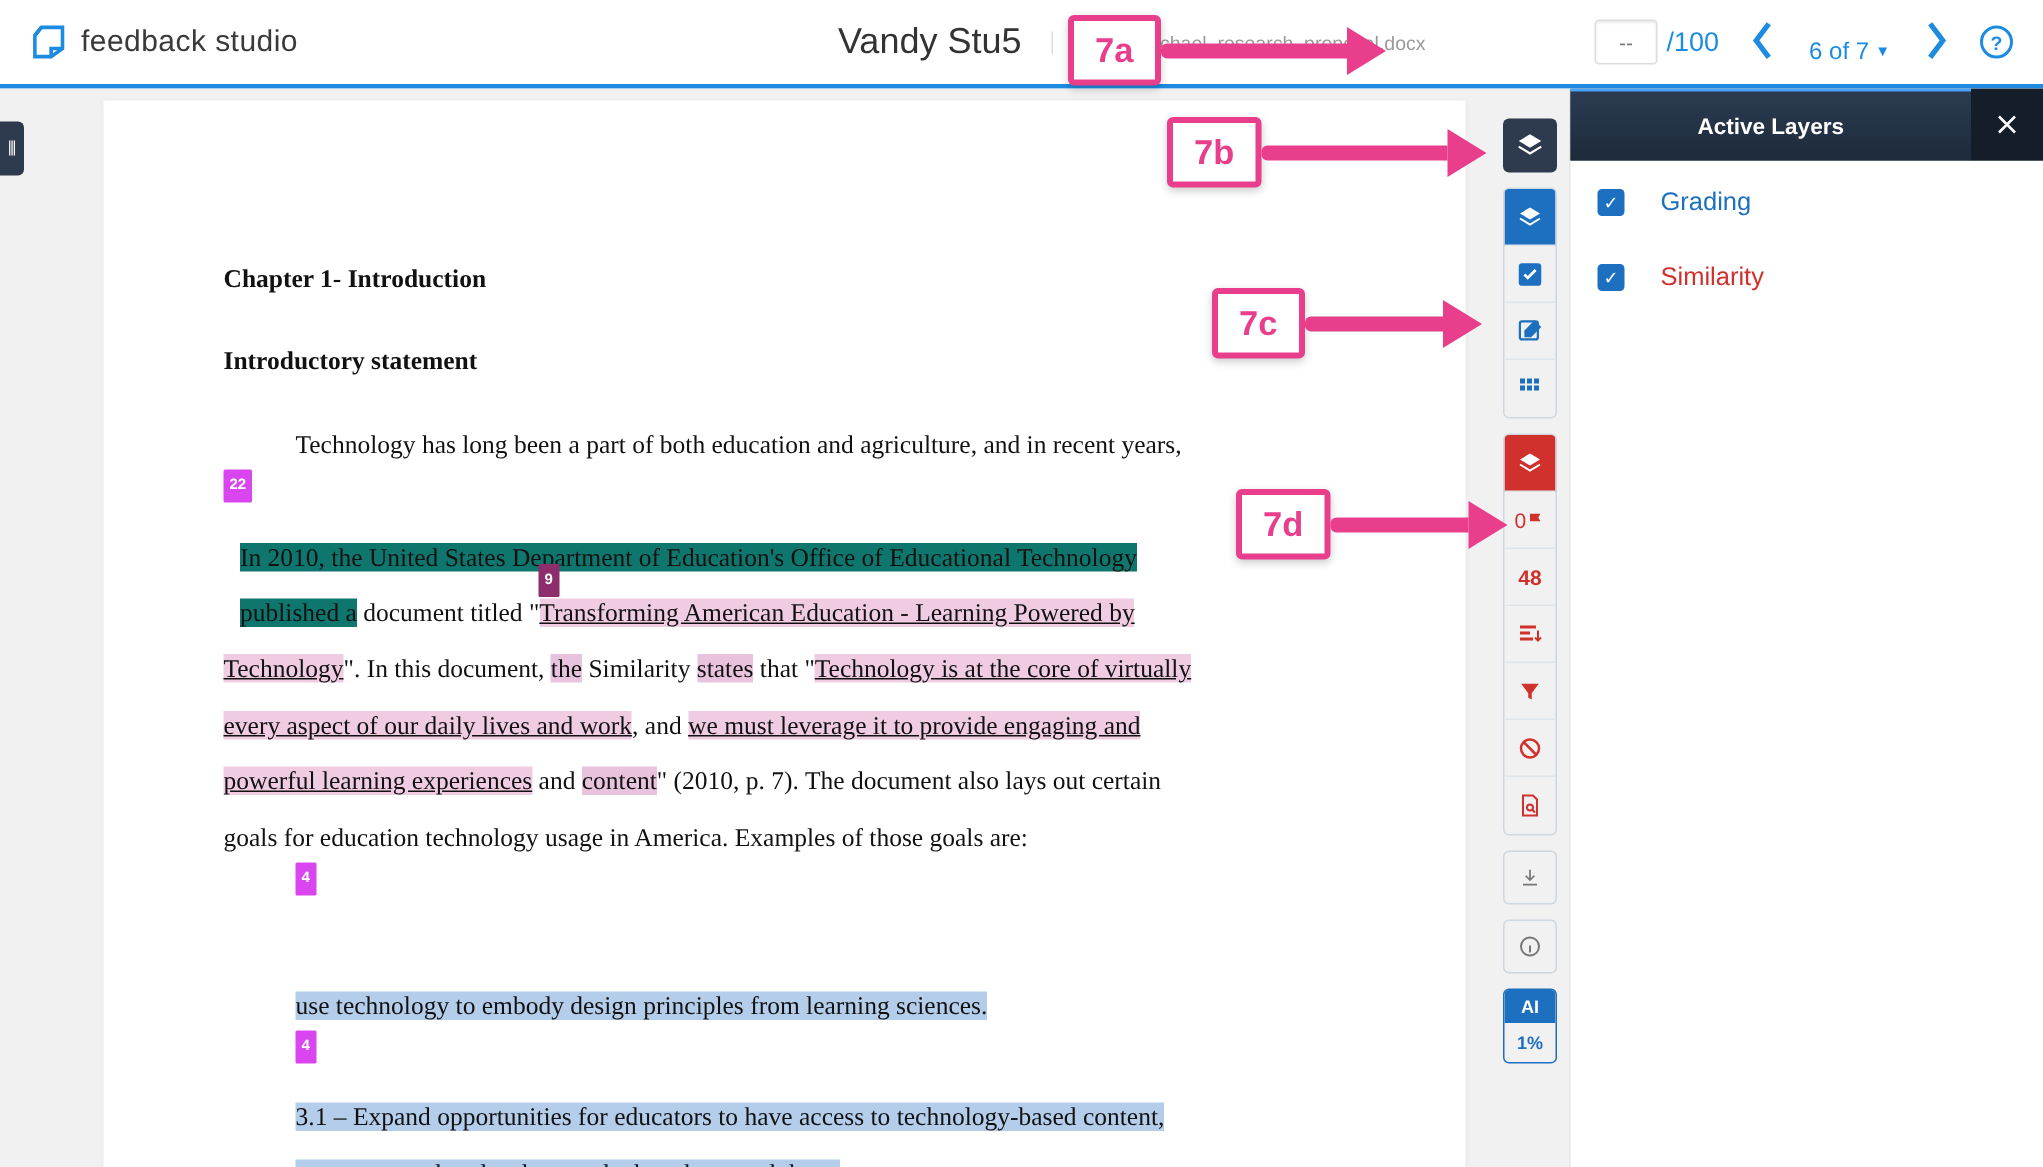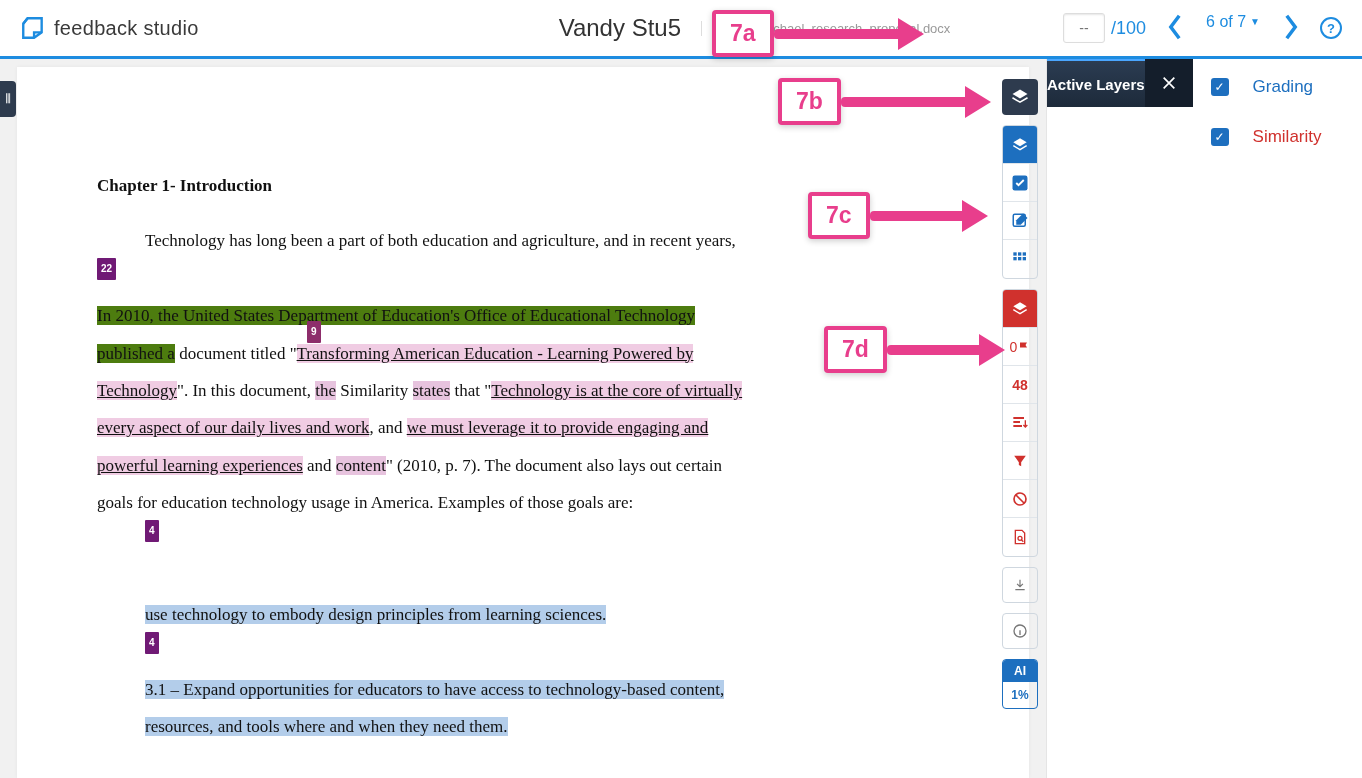--- a/index.html
+++ b/index.html
@@ -10,40 +10,40 @@
   .topbar { height: 56px; display:flex; align-items:center; padding:0 20px; background:#fff; position:relative; }
   .brand { display:flex; align-items:center; gap:8px; color:#3b3b3b; font-size:20px; font-weight:400; letter-spacing:.3px; }
   .brand svg { color:#1d8ce0; }
   .brand-text { color:#3a3a3a; }
   .student-name { position:absolute; left:50%; transform:translateX(-100%); font-size:24px; font-weight:400; color:#333; }
   .filename { position:absolute; left:50%; transform:translateX(20px); color:#999; font-size:13px; border-left:1px solid #ddd; padding-left:20px; }
   .top-right { margin-left:auto; display:flex; align-items:center; gap:20px; }
   .score-box { display:flex; align-items:center; gap:6px; }
   .score-input { width:42px; height:30px; border:1px solid #ddd; border-radius:3px; box-shadow:inset 0 1px 2px rgba(0,0,0,.1); text-align:center; color:#888; font-size:14px; }
   .score-total { color:#1d8ce0; font-size:18px; }
-  .nav-arrows { display:flex; align-items:flex-start; gap:22px; }
+  .nav-arrows { display:flex; align-items:flex-end; gap:22px; }
   .nav-arrows .chev { color:#1d8ce0; cursor:pointer; }
   .paper-pos { color:#1d8ce0; font-size:16px; display:flex; align-items:center; gap:4px; }
   .paper-pos .dd { font-size:10px; }
   .help-circle { width:22px; height:22px; border:2px solid #1d8ce0; border-radius:50%; color:#1d8ce0; display:flex; align-items:center; justify-content:center; font-size:13px; font-weight:600; cursor:pointer; }
 
   .blue-line { height:3px; background:#1d8ce0; }
 
   
   .main { flex:1; display:flex; position:relative; overflow:hidden; }
   .doc-wrap { flex:1; position:relative; background:#f1f1f1; display:flex; justify-content:center; overflow:hidden; }
   .edge-tab { position:absolute; left:0; top:22px; width:16px; height:36px; background:#2e3b4e; border-radius:0 4px 4px 0; color:#fff; display:flex; align-items:center; justify-content:center; font-size:13px; cursor:pointer; }
-  .paper { width:1012px; background:#fff; margin-top:8px; padding:100px 80px 40px 80px; font-family: "Times New Roman", Times, serif; font-size:17px; line-height:2.2; color:#111; position:relative; box-shadow:0 0 4px rgba(0,0,0,.05);}
+  .paper { width:908px; background:#fff; margin-top:8px; padding:100px 80px 40px 80px; font-family: "Times New Roman", Times, serif; font-size:17px; line-height:2.2; color:#111; position:relative; box-shadow:0 0 4px rgba(0,0,0,.05);}
   .paper h3.ch { font-size:17px; font-weight:700; margin-bottom:18px; }
   .paper h3.sub { font-size:17px; font-weight:700; margin-bottom:18px; }
   .paper .indent { text-indent:48px; }
   .paper .goals { padding-left:48px; }
-  .paper .num-badge { display:inline-block; background:#701a75; color:#fff; font-family: Arial, sans-serif; font-size:10px; font-weight:700; padding:0 4px; border-radius:1px; vertical-align: top; position:relative; top:-2px; }
+  .paper .num-badge { display:inline-block; background:#d946ef; color:#fff; font-family: Arial, sans-serif; font-size:10px; font-weight:700; padding:0 4px; border-radius:1px; vertical-align: top; position:relative; top:-2px; }
   .paper .num-badge.pink { background:#8d2d6b; }
-  .hl-blue { background:#4d7c0f; }
+  .hl-blue { background:#0f766e;margin-left:11px; }
   .hl-darkblue { background:#b3cdea; }
   .hl-pink { background:#f0cce3;text-decoration:underline; }
   .hl-pink2 { background:#e7c3de; }
 
   
   .rail { position:absolute; right:8px; top:20px; width:36px; display:flex; flex-direction:column; gap:10px; align-items:center; }
   .rail .sq { width:36px; height:36px; border-radius:4px; display:flex; align-items:center; justify-content:center; cursor:pointer; font-size:14px; }
   .rail .dark { background:#2e3b4e; color:#fff; }
   .rail .group { border:1px solid #cfd7df; border-radius:4px; overflow:hidden; display:flex; flex-direction:column; }
   .rail .group .cell { width:34px; height:38px; display:flex; align-items:center; justify-content:center; cursor:pointer; border-bottom:1px solid #e0e5ea; font-size:14px; }
@@ -51,21 +51,21 @@
   .rail .group.blue .cell { color:#1d6fbf; }
   .rail .group.blue .cell.hdr { background:#1d6fbf; color:#fff; }
   .rail .group.red .cell { color:#d0312d; }
   .rail .group.red .cell.hdr { background:#d0312d; color:#fff; }
   .rail .mini { border:1px solid #cfd7df; border-radius:4px; width:36px; height:36px; display:flex; align-items:center; justify-content:center; color:#777; cursor:pointer; }
   .rail .ai { border:1px solid #1d6fbf; border-radius:4px; width:36px; overflow:hidden; text-align:center; }
   .rail .ai .ai-top { background:#1d6fbf; color:#fff; font-weight:700; font-size:12px; padding:4px 0; }
   .rail .ai .ai-bot { color:#1d6fbf; font-weight:700; font-size:12px; padding:6px 0; }
 
   
-  .side { width:316px; background:#fff; border-left:1px solid #e5e5e5; display:flex; }
+  .side { width:316px; background:#fff; border-left:1px solid #e5e5e5; display:flex; flex-direction:column; }
   .side-hdr { height:48px; background:#1d2a3a; display:flex; align-items:stretch; }
   .side-hdr .title { flex:1; display:flex; align-items:center; justify-content:center; color:#fff; font-size:15px; font-weight:600; background: linear-gradient(#2b3c52,#1d2a3a); border-top:2px solid #4aa6ff; }
   .side-hdr .close { width:48px; display:flex; align-items:center; justify-content:center; color:#fff; background:#141e2b; cursor:pointer; font-size:18px; }
   .layer-list { padding:18px 18px; display:flex; flex-direction:column; gap:30px; }
   .layer-item { display:flex; align-items:center; gap:24px; font-size:17px; }
   .chk { width:18px; height:18px; border:2px solid #1d6fbf; border-radius:3px; background:#1d6fbf; color:#fff; display:flex; align-items:center; justify-content:center; font-size:12px; cursor:pointer; }
   .layer-item.g .lbl { color:#1d6fbf; }
   .layer-item.s .lbl { color:#d0312d; }
 
   
@@ -118,20 +118,21 @@
   </div>
   <div class="blue-line"></div>
 
   <div class="main">
 
     <div class="doc-wrap">
       <div class="edge-tab">⦀</div>
 
       <div class="paper">
         <h3 class="ch">Chapter 1- Introduction</h3>
+        <h3 class="sub">Introductory statement</h3>
         <div class="indent">Technology has long been a part of both education and agriculture, and in recent years,</div>
 
         <div>
           <span class="num-badge">22</span><br>
           <span class="hl-blue">In 2010, the United States Department of Education's Office of Educational Technology</span>
         </div>
 
         <div style="position:relative;">
           <span class="num-badge pink" style="position:absolute; left:210px; top:-14px;">9</span>
           <span class="hl-blue">published a</span><span> document titled "</span><span class="hl-pink">Transforming American Education - Learning Powered by</span>

